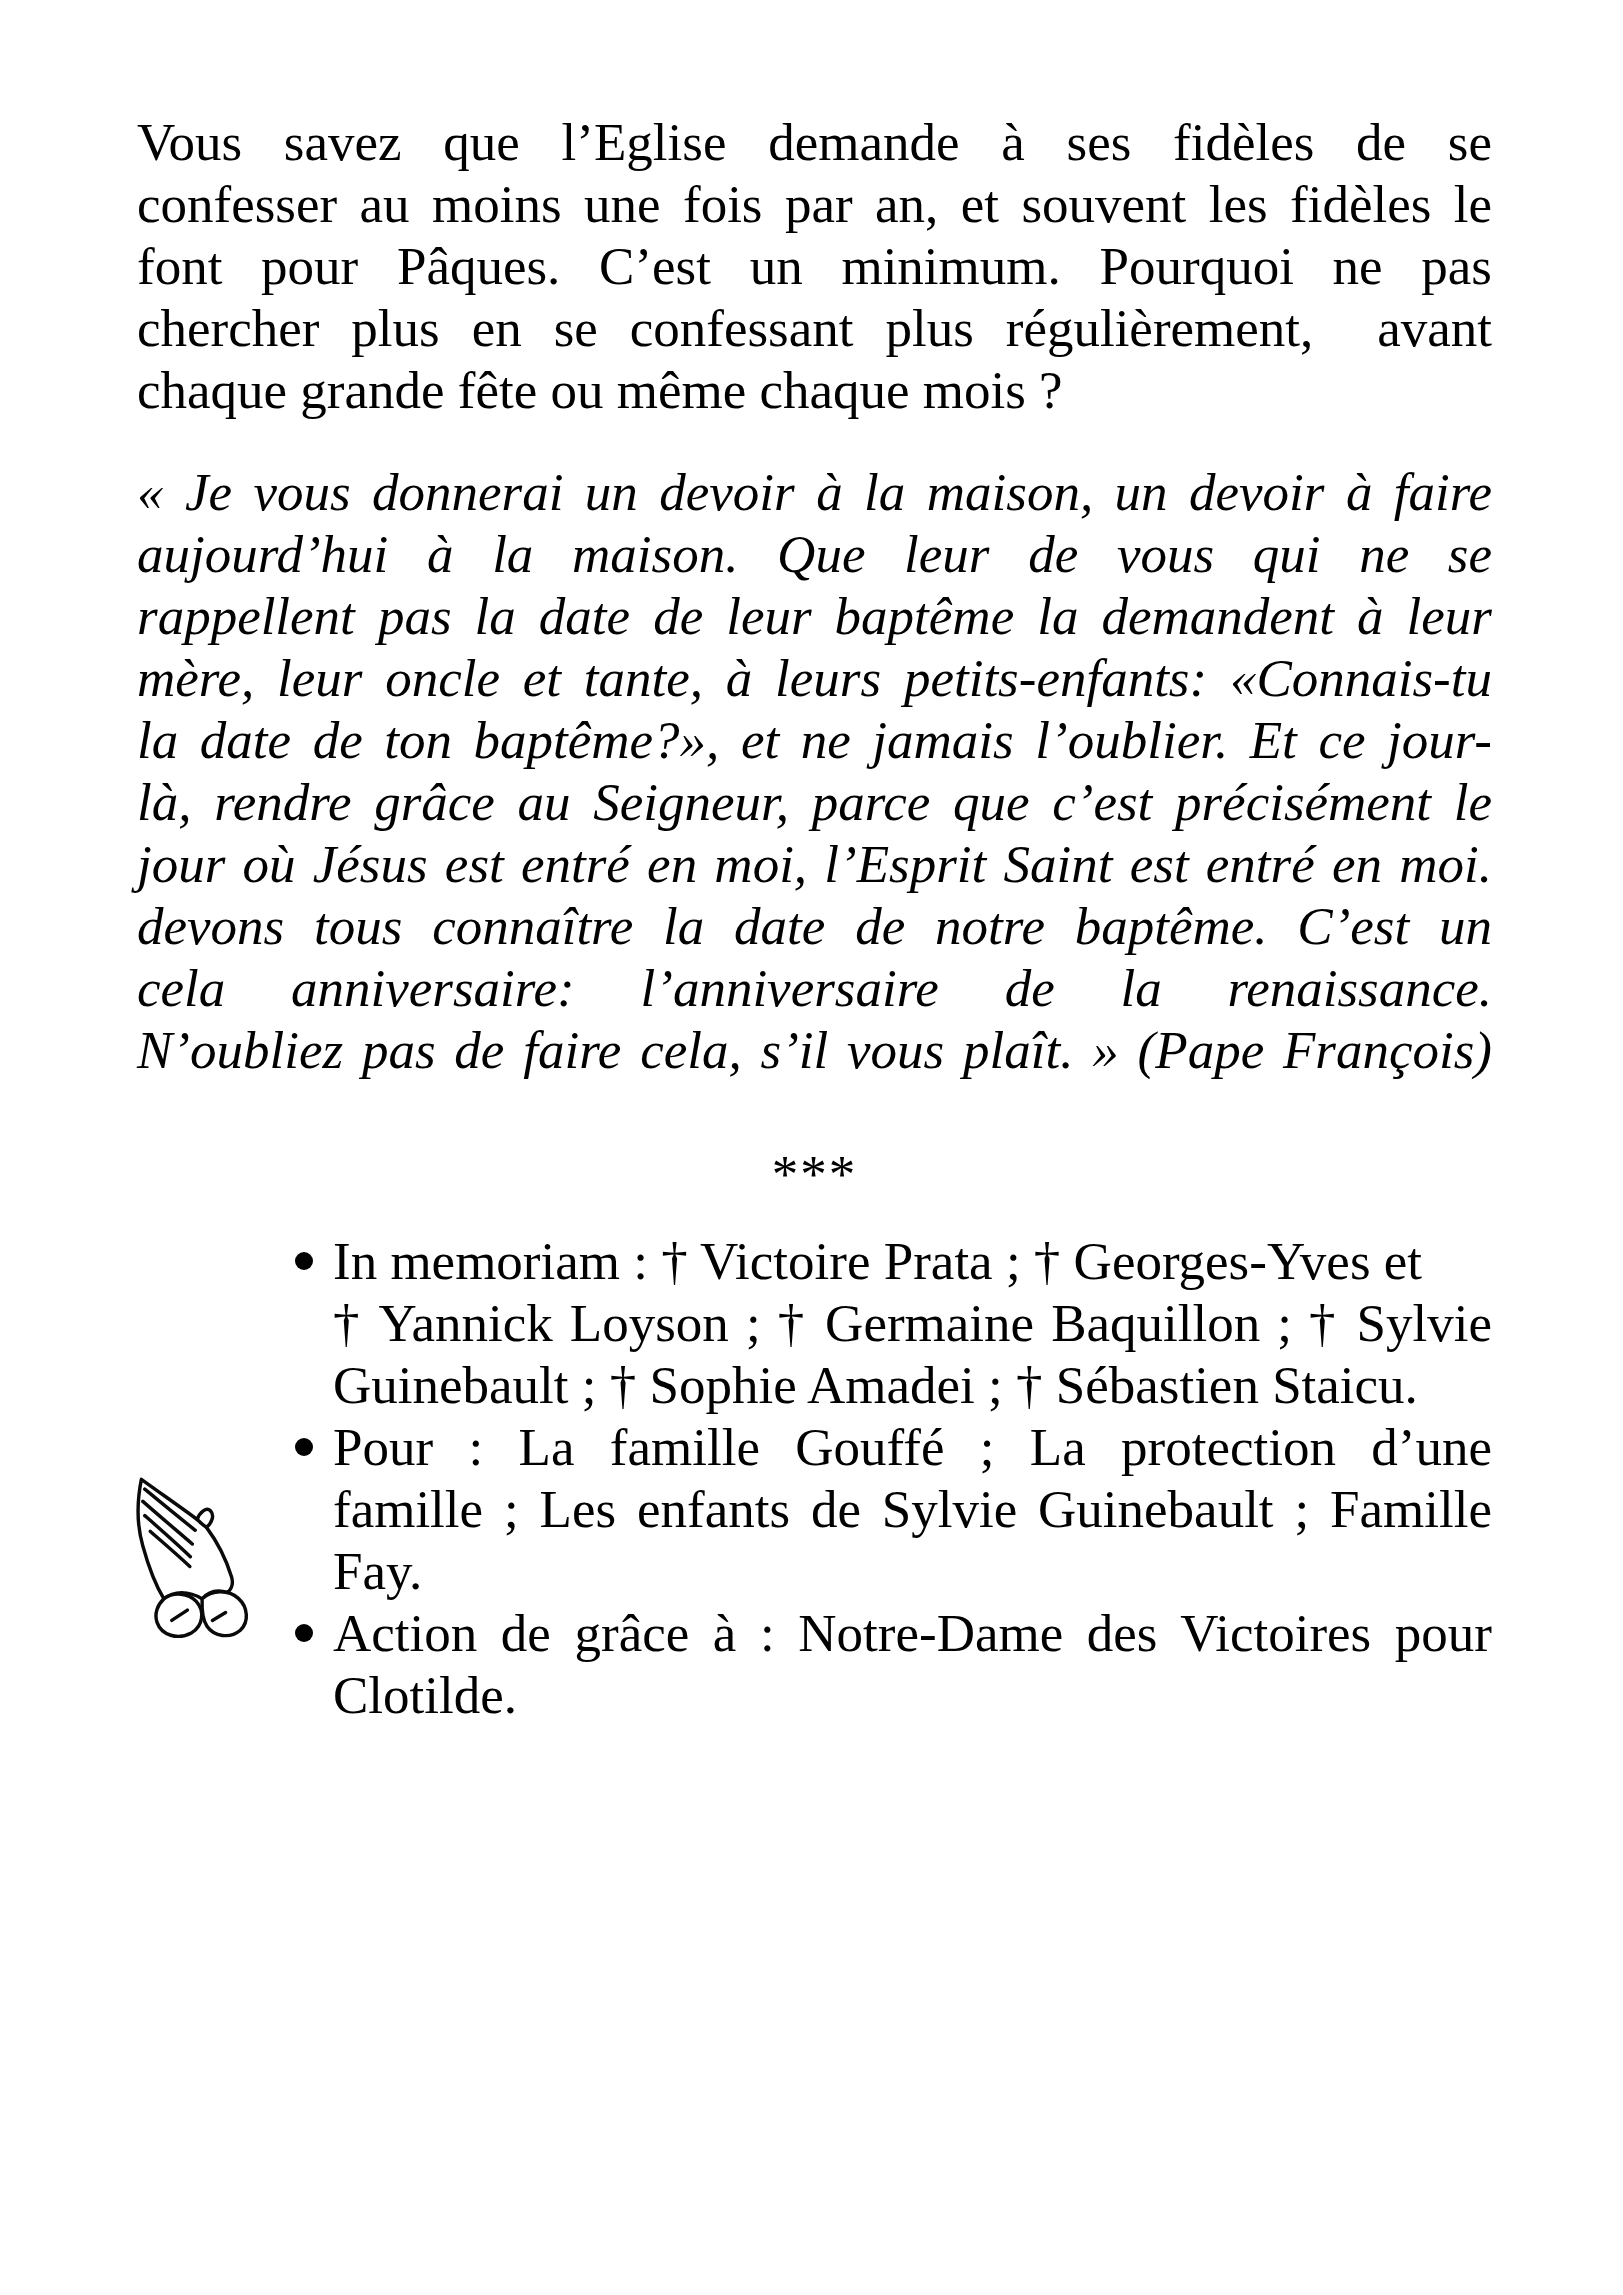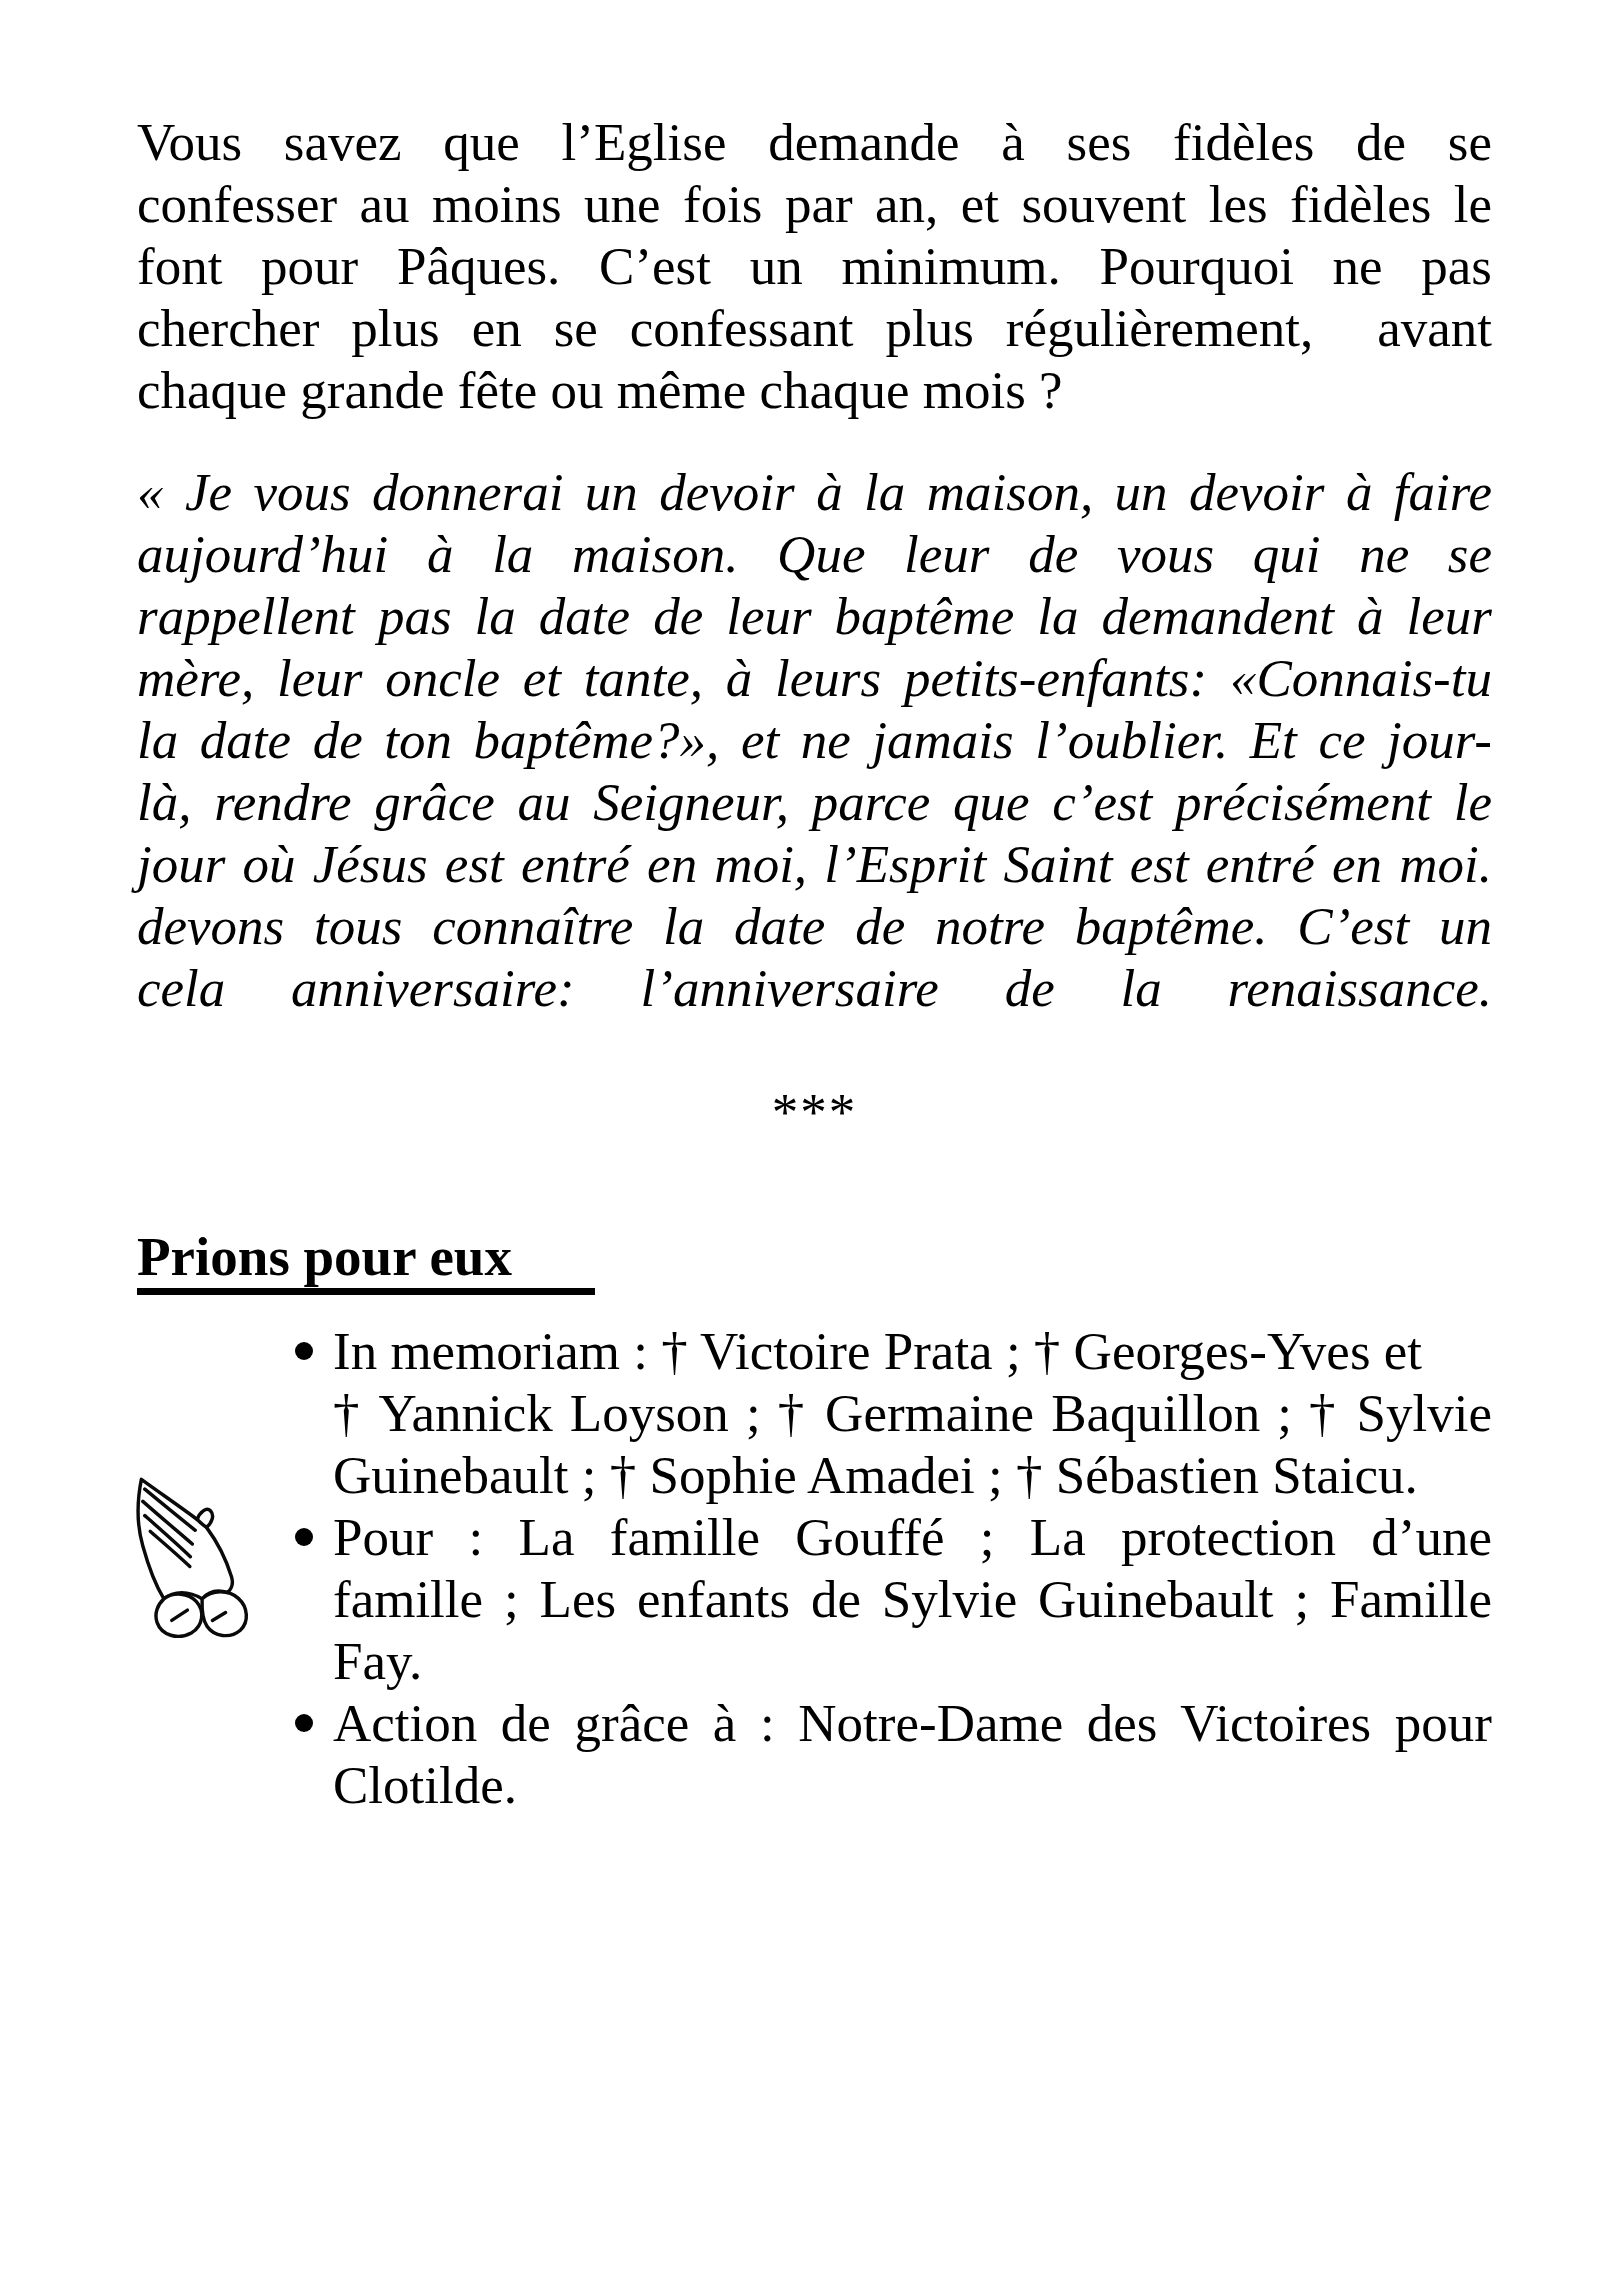--- a/index.html
+++ b/index.html
@@ -77,27 +77,25 @@
   <section class="para quote-text">
       <div class="line">« Je vous donnerai un devoir à la maison, un devoir à faire</div>
       <div class="line">aujourd’hui à la maison. Que leur de vous qui ne se</div>
       <div class="line">rappellent pas la date de leur baptême la demandent à leur</div>
       <div class="line">mère, leur oncle et tante, à leurs petits-enfants: «Connais-tu</div>
       <div class="line">la date de ton baptême?», et ne jamais l’oublier. Et ce jour-</div>
       <div class="line">là, rendre grâce au Seigneur, parce que c’est précisément le</div>
       <div class="line">jour où Jésus est entré en moi, l’Esprit Saint est entré en moi.</div>
       <div class="line">devons tous connaître la date de notre baptême. C’est un</div>
       <div class="line">cela anniversaire: l’anniversaire de la renaissance.</div>
+      <div class="line">N’oubliez pas de faire cela, s’il vous plaît. » (Pape François)</div>
     </section>
 
   <div class="separator">***</div>
 
-  <h2 class="prayer-heading">
-    <span class="underline">Prions pour eux</span>
-  </h2>
 
   <div class="bullet-list">
       <div class="bullet-item">
         <span class="bullet-dot"></span>
         <div>
           <div class="line ragged">In memoriam : † Victoire Prata ; † Georges-Yves et</div>
           <div class="line">† Yannick Loyson ; † Germaine Baquillon ; † Sylvie</div>
           <div class="line ragged">Guinebault ; † Sophie Amadei ; † Sébastien Staicu.</div>
         </div>
       </div>

